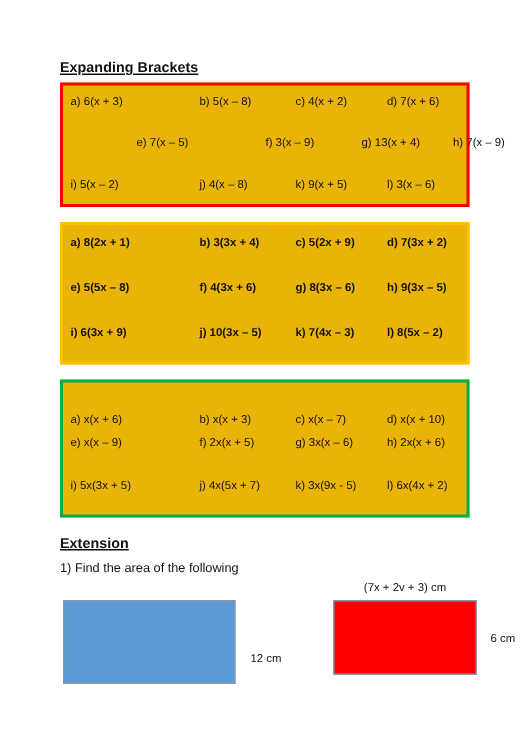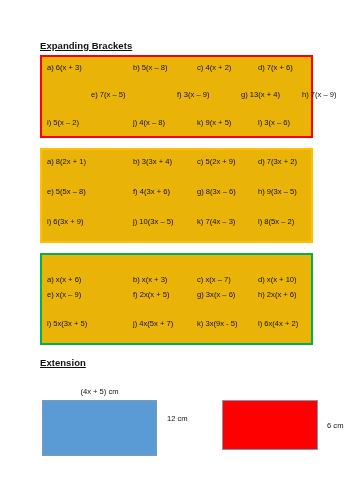--- a/index.html
+++ b/index.html
@@ -59,20 +59,21 @@
     top: 55px;
     height: 83px;
     border-width: 2.5px;
     border-color: #FF0000;
   }
   #qbox-yellow {
     top: 148px;
     height: 95px;
     border-width: 2.5px;
     border-color: #FFC000;
+    font-weight: bold;
   }
   #qbox-green {
     top: 253px;
     height: 92px;
     border-width: 2.5px;
     border-color: #00B050;
   }
   .qcell {
     position: absolute;
     font-size: 7.6px;
@@ -126,21 +127,21 @@
     height: 56px;
     background: #5B9BD5;
   }
   #label-blue-top {
     left: 42px;
     top: 387px;
     width: 115px;
   }
   #label-blue-side {
     left: 167px;
-    top: 414px;
+    top: 434px;
     text-align: right;
   }
 
   #rect-red {
     left: 222px;
     top: 400px;
     width: 96px;
     height: 50px;
     background: #FF0000;
   }
@@ -207,21 +208,22 @@
     <div class="qcell col3 r1">h) 2x(x + 6)</div>
 
     <div class="qcell col0 r2">i) 5x(3x + 5)</div>
     <div class="qcell col1 r2">j) 4x(5x + 7)</div>
     <div class="qcell col2 r2">k) 3x(9x - 5)</div>
     <div class="qcell col3 r2">l) 6x(4x + 2)</div>
   </div>
 
   <div class="heading" id="extension-heading">Extension</div>
 
-
-  <div class="shape-label" id="label-blue-top">(4x + 5) cm</div>
+  <div class="subtext" id="extension-instruction">1) Find the area of the following</div>
+
   <div class="rect" id="rect-blue"></div>
   <div class="side-label" id="label-blue-side">12 cm</div>
 
+  <div class="shape-label" id="label-red-top">(7x + 2v + 3) cm</div>
   <div class="rect" id="rect-red"></div>
   <div class="side-label" id="label-red-side">6 cm</div>
 
 </div>
 
 </body></html>

